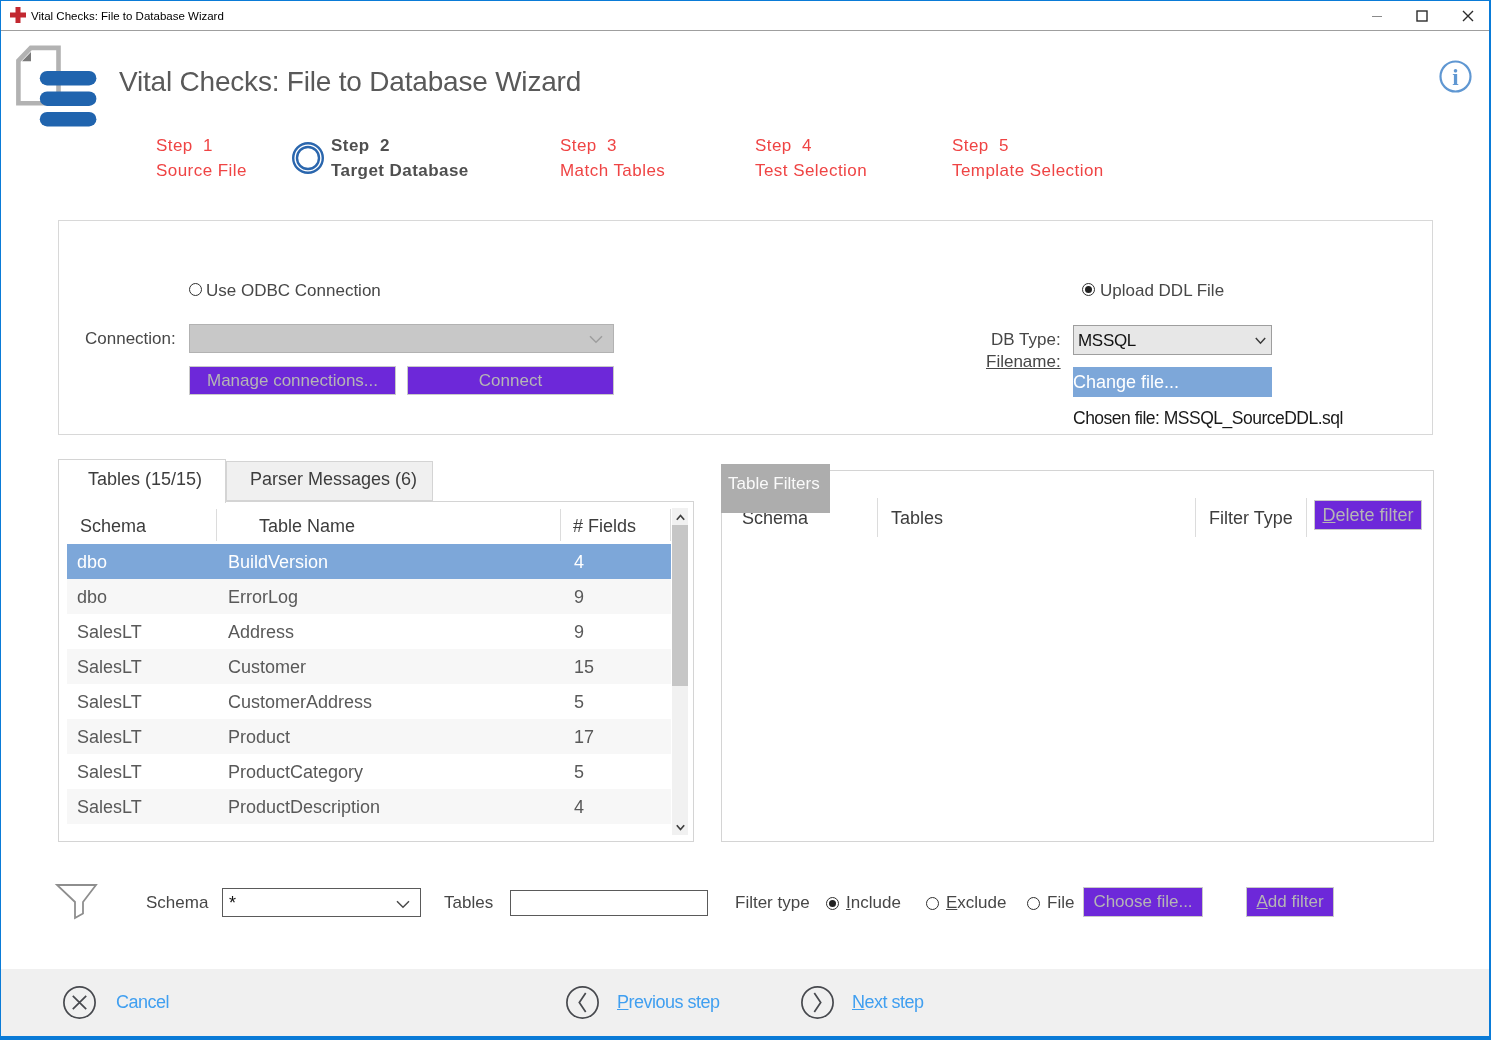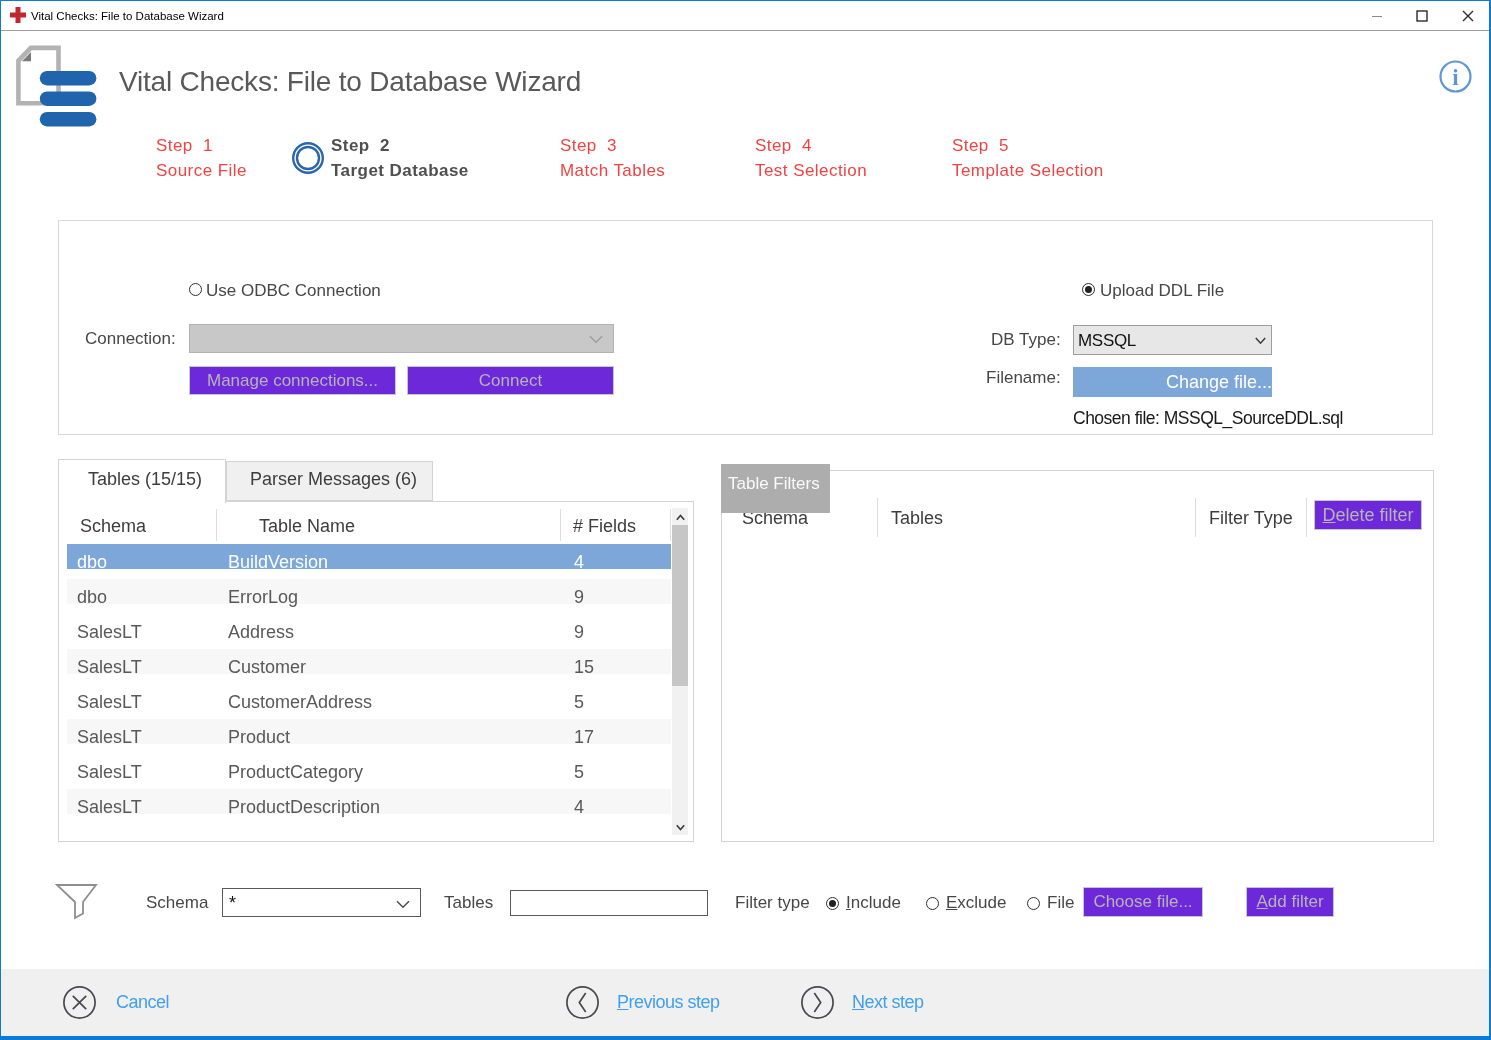--- a/index.html
+++ b/index.html
@@ -17,21 +17,21 @@
 .stepact { color:#4f4f4f; font-weight:bold; }
 
 .chip { position:absolute; background:#adadad; color:#fafafa; z-index:5; white-space:nowrap; }
 .box { position:absolute; border:1px solid #d8d8d8; background:#fff; }
 .lbl { position:absolute; font-size:17px; color:#474747; white-space:nowrap; }
 .radio { position:absolute; width:13px; height:13px; border:1.5px solid #2f2f2f; border-radius:50%; background:#fff; }
 .radio.sel::after { content:''; position:absolute; left:1.5px; top:1.5px; width:7px; height:7px; border-radius:50%; background:#222; }
 .btn { position:absolute; background:#6d28d9; border:1px solid #c9c9c9; color:#b5b5b5; font-size:17px; text-align:center; }
 .combo { position:absolute; border:1px solid #b0b0b0; }
 
-.trow { position:absolute; left:67px; width:604px; height:25px; font-size:18px; color:#595959; }
+.trow { position:absolute; left:67px; width:604px; height:35px; font-size:18px; color:#595959; }
 .trow .c1 { position:absolute; left:10px; top:8px; }
 .trow .c2 { position:absolute; left:161px; top:8px; }
 .trow .c3 { position:absolute; left:507px; top:8px; }
 .alt { background:#f7f7f7; }
 .sel-row { background:#7da7d9; color:#fff; }
 </style>
 </head>
 <body>
 <div id="win">
 
@@ -94,22 +94,22 @@
 
   <div class="radio sel" style="left:1082px;top:283px;"></div>
   <div class="lbl" style="left:1100px;top:281px;">Upload DDL File</div>
   <div class="lbl" style="left:991px;top:330px;">DB Type:</div>
   <div class="combo" style="left:1073px;top:325px;width:199px;height:30px;background:#e7e7e7;border-color:#9e9e9e;">
     <div class="abs" style="left:4px;top:5px;font-size:17px;letter-spacing:-0.3px;color:#111;">MSSQL</div>
     <svg class="abs" style="right:5px;top:11px;" width="11" height="8" viewBox="0 0 11 8">
         <path d="M0.8 1 L5.5 6.2 L10.2 1" fill="none" stroke="#3c3c3c" stroke-width="1.5"></path>
       </svg>
   </div>
-  <div class="lbl" style="left:986px;top:368px;">Filename:</div>
-  <div class="abs" style="left:1073px;top:367px;width:199px;height:30px;background:#7da7d9;color:#fff;font-size:18px;text-align:right;line-height:30px;">Change file...</div>
+  <div class="lbl" style="left:986px;top:352px;text-decoration:underline;">Filename:</div>
+  <div class="abs" style="left:1073px;top:367px;width:199px;height:30px;background:#7da7d9;color:#fff;font-size:18px;text-align:left;line-height:30px;">Change file...</div>
   <div class="abs" style="left:1073px;top:408px;font-size:17.5px;letter-spacing:-0.5px;color:#191919;">Chosen file: MSSQL_SourceDDL.sql</div>
 
   <div class="abs" style="left:226px;top:461px;width:207px;height:40px;background:#f0f0f0;border:1px solid #d4d4d4;"></div>
   <div class="abs" style="left:250px;top:469px;font-size:18px;color:#3d3d3d;">Parser Messages (6)</div>
   <div class="abs" style="left:58px;top:459px;width:168px;height:44px;background:#fff;border:1px solid #d4d4d4;border-bottom:none;z-index:3;"></div>
   <div class="abs" style="left:88px;top:469px;font-size:18px;color:#3d3d3d;z-index:4;">Tables (15/15)</div>
 
   <div class="box" style="left:58px;top:501px;width:636px;height:341px;border-color:#d4d4d4;"></div>
   <div class="abs" style="left:80px;top:516px;font-size:18px;color:#3d3d3d;">Schema</div>
   <div class="abs" style="left:228px;top:516px;font-size:18px;color:#3d3d3d;margin-left:31px;">Table Name</div>

